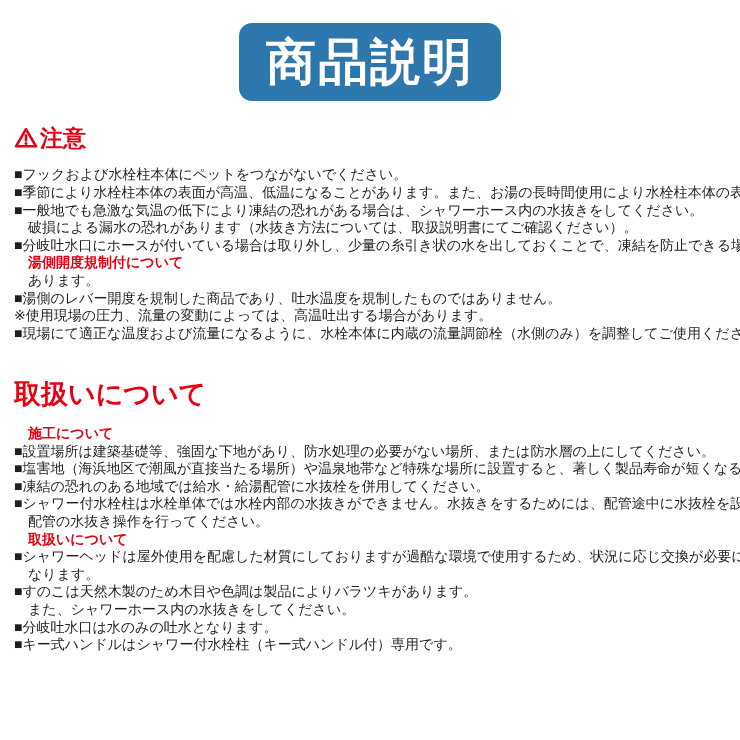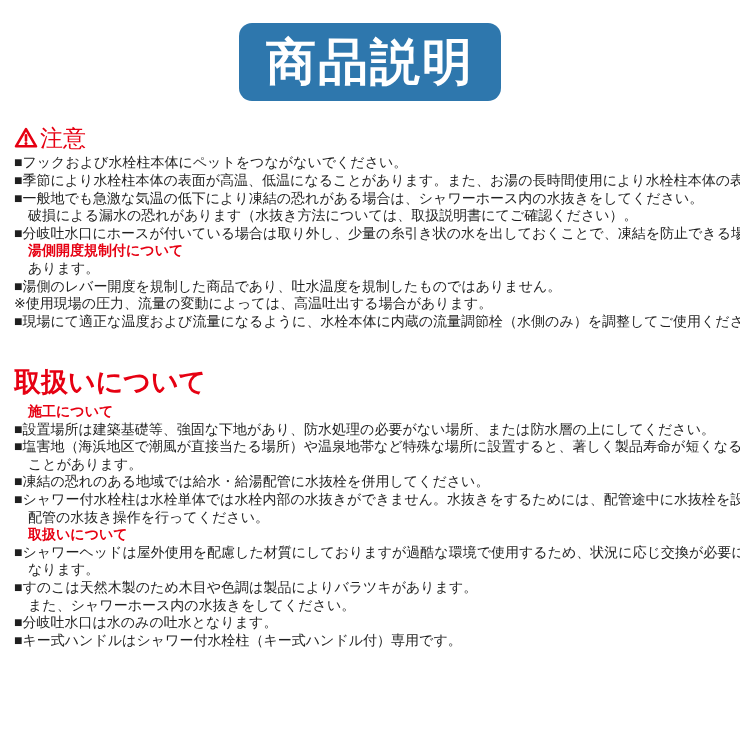--- a/index.html
+++ b/index.html
@@ -43,34 +43,34 @@
   .content { padding: 0 12px 0 14px; }
 
   
   .caution-heading {
     margin-top: 24px;
     display: flex;
     align-items: center;
     gap: 2px;
     color: var(--accent-red);
     font-size: 23px;
-    font-weight: 400;
+    font-weight: 700;
     line-height: 1.15;
   }
   .warn-icon { display: inline-flex; align-items: center; }
   .purchase-heading {
     margin: 38px 0 5px 0;
     color: var(--accent-red);
     font-size: 27px;
     font-weight: 800;
     line-height: 1.1;
   }
 
   
-  .lines { margin-top: 3px; }
+  .lines { margin-top: 15px; }
   .line {
     font-size: 14px;
     line-height: 17.6px;
     white-space: nowrap;
     color: var(--text-color);
   }
   .line.indent { padding-left: 14px; }
   .line.red-indent {
     padding-left: 14px;
     color: var(--accent-red);
@@ -112,21 +112,20 @@
           <div class="line normal">■現場にて適正な温度および流量になるように、水栓本体に内蔵の流量調節栓（水側のみ）を調整してご使用ください。</div>
         </div>
     </section>
 
     <section>
       <h2 class="purchase-heading">取扱いについて</h2>
       <div class="lines">
           <div class="line red-indent">施工について</div>
           <div class="line normal">■設置場所は建築基礎等、強固な下地があり、防水処理の必要がない場所、または防水層の上にしてください。</div>
           <div class="line normal">■塩害地（海浜地区で潮風が直接当たる場所）や温泉地帯など特殊な場所に設置すると、著しく製品寿命が短くなる</div>
-          <div class="line indent">ことがあります。</div>
           <div class="line normal">■凍結の恐れのある地域では給水・給湯配管に水抜栓を併用してください。</div>
           <div class="line normal">■シャワー付水栓柱は水栓単体では水栓内部の水抜きができません。水抜きをするためには、配管途中に水抜栓を設置し、</div>
           <div class="line indent">配管の水抜き操作を行ってください。</div>
           <div class="line red-indent">取扱いについて</div>
           <div class="line normal">■シャワーヘッドは屋外使用を配慮した材質にしておりますが過酷な環境で使用するため、状況に応じ交換が必要に</div>
           <div class="line indent">なります。</div>
           <div class="line normal">■すのこは天然木製のため木目や色調は製品によりバラツキがあります。</div>
           <div class="line indent">また、シャワーホース内の水抜きをしてください。</div>
           <div class="line normal">■分岐吐水口は水のみの吐水となります。</div>
           <div class="line normal">■キー式ハンドルはシャワー付水栓柱（キー式ハンドル付）専用です。</div>

